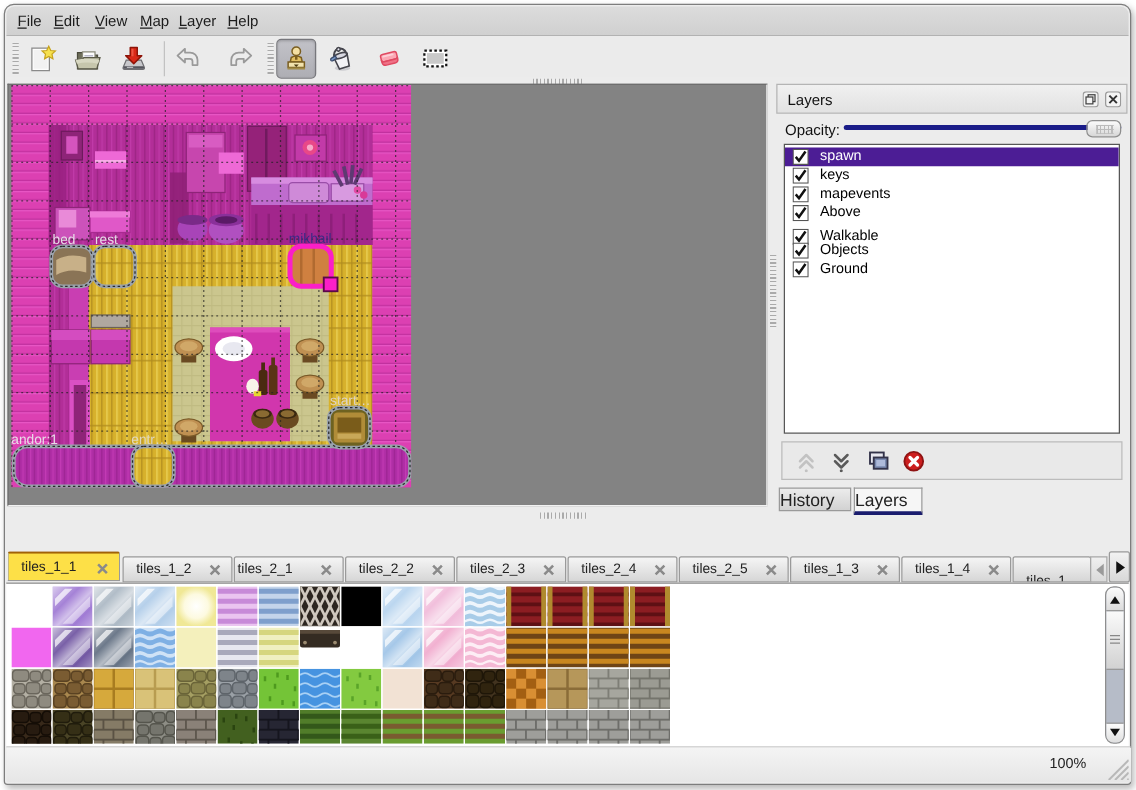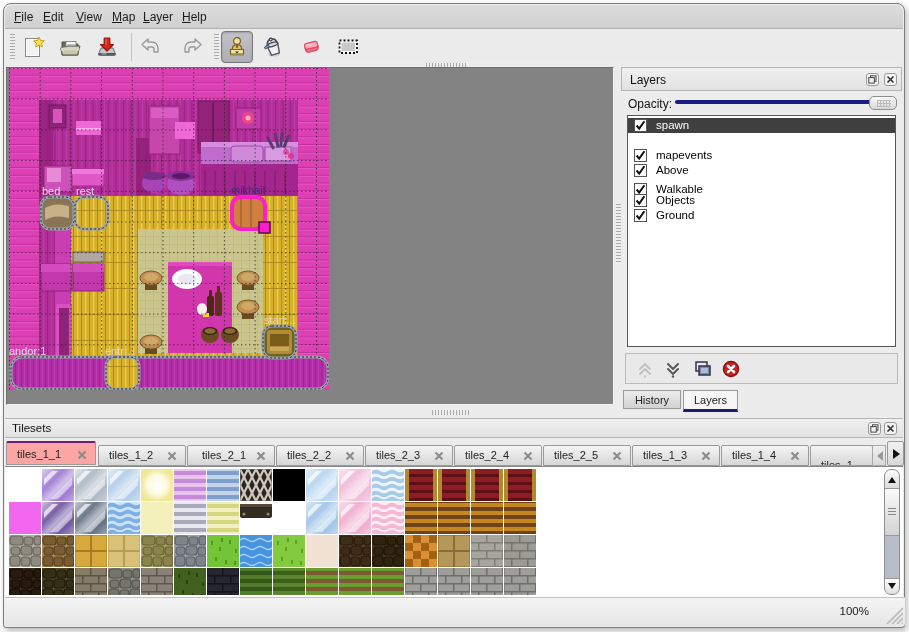--- a/index.html
+++ b/index.html
@@ -11,21 +11,21 @@
 .grip-v{position:absolute;width:5px;background:repeating-linear-gradient(to bottom,#aaa 0,#aaa 1px,#eee 1px,#eee 3px)}
 .grip-h{position:absolute;height:5px;background:repeating-linear-gradient(to right,#aaa 0,#aaa 1px,#eee 1px,#eee 3px)}
 .tbtn{position:absolute;width:24px;height:24px}
 .sep-v{position:absolute;width:1px;background:#c2c2c2}
 .mapframe{position:absolute;left:2px;top:63px;width:608px;height:338px;background:#838383;border:1px solid;border-color:#6e6e6e #f2f2f2 #f2f2f2 #6e6e6e;overflow:hidden}
 .dock-title{position:absolute;background:linear-gradient(#f0f0f0,#e2e2e2);border:1px solid #b4b4b4;font-size:12px;color:#111}
 .listbox{position:absolute;background:#fff;border:1px solid #565656;overflow:hidden}
 .lrow{position:absolute;left:0;width:100%;height:15px;font-size:11.5px;color:#000}
 .lrow .cb{position:absolute;left:6px;top:1px}
 .lrow .tx{position:absolute;left:28px;top:1px}
-.tab-s{position:absolute;font-size:11px;color:#222;text-align:center;border:1px solid #9a9a9a}
+.tab-s{position:absolute;font-size:14px;color:#222;border:1px solid #9a9a9a}
 .tile-tab{position:absolute;height:21px;font-size:11px;color:#222;border:1px solid #9a9a9a;border-radius:2px 2px 0 0;background:linear-gradient(#f5f5f5,#d6d6d6)}
 .statusbar{position:absolute;left:1px;bottom:1px;width:900px;height:29px;background:linear-gradient(#f4f4f4,#e6e6e6);border-top:1px solid #c2c2c2;border-radius:0 0 2px 2px}
 </style></head><body>
 <div class="win">
     <div class="menubar">
       <span class="m" style="left:9px"><u>F</u>ile</span>
       <span class="m" style="left:38px"><u>E</u>dit</span>
       <span class="m" style="left:71px"><u>V</u>iew</span>
       <span class="m" style="left:107px"><u>M</u>ap</span>
       <span class="m" style="left:138px"><u>L</u>ayer</span>
@@ -286,26 +286,33 @@
 <rect x="0.5" y="0.5" width="12" height="12" rx="2.5" fill="#f4f4f4" stroke="#9a9a9a"></rect>
 <path d="M3.5 3.5 L9.5 9.5 M9.5 3.5 L3.5 9.5" stroke="#333" stroke-width="1.6"></path>
 </svg></span>
     </div>
     <div class="abs" style="left:624px;top:93px;font-size:12px;color:#111">Opacity:</div>
     <div class="abs" style="left:671px;top:96px;width:222px;height:4px;background:#1a1c88;border-radius:2px"></div>
     <div class="abs" style="left:865px;top:92px;width:28px;height:14px;background:linear-gradient(#fbfbfb,#d7d7d7);border:1px solid #8e8e8e;border-radius:5px">
       <div style="position:absolute;left:7px;top:3px;width:14px;height:7px;background:repeating-linear-gradient(to right,#bbb 0,#bbb 1px,transparent 1px,transparent 3px),repeating-linear-gradient(to bottom,#bbb 0,#bbb 1px,transparent 1px,transparent 3px)"></div>
     </div>
     <div class="listbox" style="left:623px;top:111px;width:269px;height:232px">
-      <div class="lrow" style="top:2px;background:#404040">
+      <div class="lrow" style="top:2px;background:#4c1d95">
         <span class="cb"><svg width="13" height="13" viewBox="0 0 13 13">
             <rect x="0.5" y="0.5" width="12" height="12" fill="#fff" stroke="#555"></rect>
             <path d="M2.6 6.5 L5.2 9.6 L10.4 2.2" fill="none" stroke="#111" stroke-width="2"></path>
           </svg></span>
         <span class="tx" style="color:#fff">spawn</span>
+      </div>
+      <div class="lrow" style="top:17px">
+        <span class="cb"><svg width="13" height="13" viewBox="0 0 13 13">
+            <rect x="0.5" y="0.5" width="12" height="12" fill="#fff" stroke="#555"></rect>
+            <path d="M2.6 6.5 L5.2 9.6 L10.4 2.2" fill="none" stroke="#111" stroke-width="2"></path>
+          </svg></span>
+        <span class="tx">keys</span>
       </div>
       <div class="lrow" style="top:47px">
         <span class="cb"><svg width="13" height="13" viewBox="0 0 13 13">
             <rect x="0.5" y="0.5" width="12" height="12" fill="#fff" stroke="#555"></rect>
             <path d="M2.6 6.5 L5.2 9.6 L10.4 2.2" fill="none" stroke="#111" stroke-width="2"></path>
           </svg></span>
         <span class="tx">Above</span>
       </div>
       <div class="lrow" style="top:32px">
         <span class="cb"><svg width="13" height="13" viewBox="0 0 13 13">
@@ -352,46 +359,34 @@
 <rect x="5" y="6" width="11" height="9" fill="#7a8ab0" stroke="#33334a" stroke-width="1.5"></rect>
 <rect x="7" y="8" width="7" height="5" fill="#aebada"></rect>
 </svg></span>
       <span class="abs" style="left:96px;top:6px"><svg width="18" height="18" viewBox="0 0 18 18">
 <circle cx="9" cy="9" r="7.5" fill="#cc1f1f" stroke="#8e1212" stroke-width="1.5"></circle>
 <path d="M6 6 L12 12 M12 6 L6 12" stroke="#ffffff" stroke-width="2.6" stroke-linecap="round"></path>
 </svg></span>
     </div>
     <div class="tab-s" style="left:619px;top:386px;width:58px;height:19px;background:linear-gradient(#ececec,#d2d2d2);line-height:19px">History</div>
     <div class="tab-s" style="left:679px;top:386px;width:55px;height:22px;background:#f6f6f6;border-bottom:3px solid #1a1c6e;line-height:18px">Layers</div>
-    <div class="dock-title" style="left:1px;top:414px;width:898px;height:20px;border-left:none;border-right:none">
-      <span style="position:absolute;left:7px;top:3px;font-size:11.5px">Tilesets</span>
-      <span style="position:absolute;right:22px;top:3px"><svg width="13" height="13" viewBox="0 0 13 13">
-<rect x="0.5" y="0.5" width="12" height="12" rx="2.5" fill="#f4f4f4" stroke="#9a9a9a"></rect>
-<rect x="4.5" y="2.8" width="5.5" height="5.5" fill="none" stroke="#444"></rect>
-<rect x="2.8" y="4.6" width="5.5" height="5.5" fill="#f4f4f4" stroke="#444"></rect>
-</svg></span>
-      <span style="position:absolute;right:6px;top:3px"><svg width="13" height="13" viewBox="0 0 13 13">
-<rect x="0.5" y="0.5" width="12" height="12" rx="2.5" fill="#f4f4f4" stroke="#9a9a9a"></rect>
-<path d="M3.5 3.5 L9.5 9.5 M9.5 3.5 L3.5 9.5" stroke="#333" stroke-width="1.6"></path>
-</svg></span>
-    </div>
-    <div class="tile-tab" style="left:2px;top:437px;width:90px;height:24px;background:#fca5a5;border-top:2px solid #701a75;z-index:2">
+    <div class="tile-tab" style="left:2px;top:437px;width:90px;height:24px;background:#fde047;border-top:2px solid #a16207;z-index:2">
       <span style="position:absolute;left:10px;top:5px">tiles_1_1</span>
       <span style="position:absolute;right:8px;top:7px"><svg width="10" height="10" viewBox="0 0 10 10">
 <path d="M1.5 1.5 L8.5 8.5 M8.5 1.5 L1.5 8.5" stroke="#8a8a8a" stroke-width="2"></path>
 </svg></span>
     </div>
     <div class="tile-tab" style="left:94px;top:441px;width:88px;overflow:hidden">
       <span style="position:absolute;left:10px;top:3px">tiles_1_2</span>
       <span style="position:absolute;right:8px;top:5px"><svg width="10" height="10" viewBox="0 0 10 10">
 <path d="M1.5 1.5 L8.5 8.5 M8.5 1.5 L1.5 8.5" stroke="#8a8a8a" stroke-width="2"></path>
 </svg></span>
     </div>
     <div class="tile-tab" style="left:183px;top:441px;width:88px;overflow:hidden">
-      <span style="position:absolute;left:14px;top:3px">tiles_2_1</span>
+      <span style="position:absolute;left:2px;top:3px">tiles_2_1</span>
       <span style="position:absolute;right:8px;top:5px"><svg width="10" height="10" viewBox="0 0 10 10">
 <path d="M1.5 1.5 L8.5 8.5 M8.5 1.5 L1.5 8.5" stroke="#8a8a8a" stroke-width="2"></path>
 </svg></span>
     </div>
     <div class="tile-tab" style="left:272px;top:441px;width:88px;overflow:hidden">
       <span style="position:absolute;left:10px;top:3px">tiles_2_2</span>
       <span style="position:absolute;right:8px;top:5px"><svg width="10" height="10" viewBox="0 0 10 10">
 <path d="M1.5 1.5 L8.5 8.5 M8.5 1.5 L1.5 8.5" stroke="#8a8a8a" stroke-width="2"></path>
 </svg></span>
     </div>

